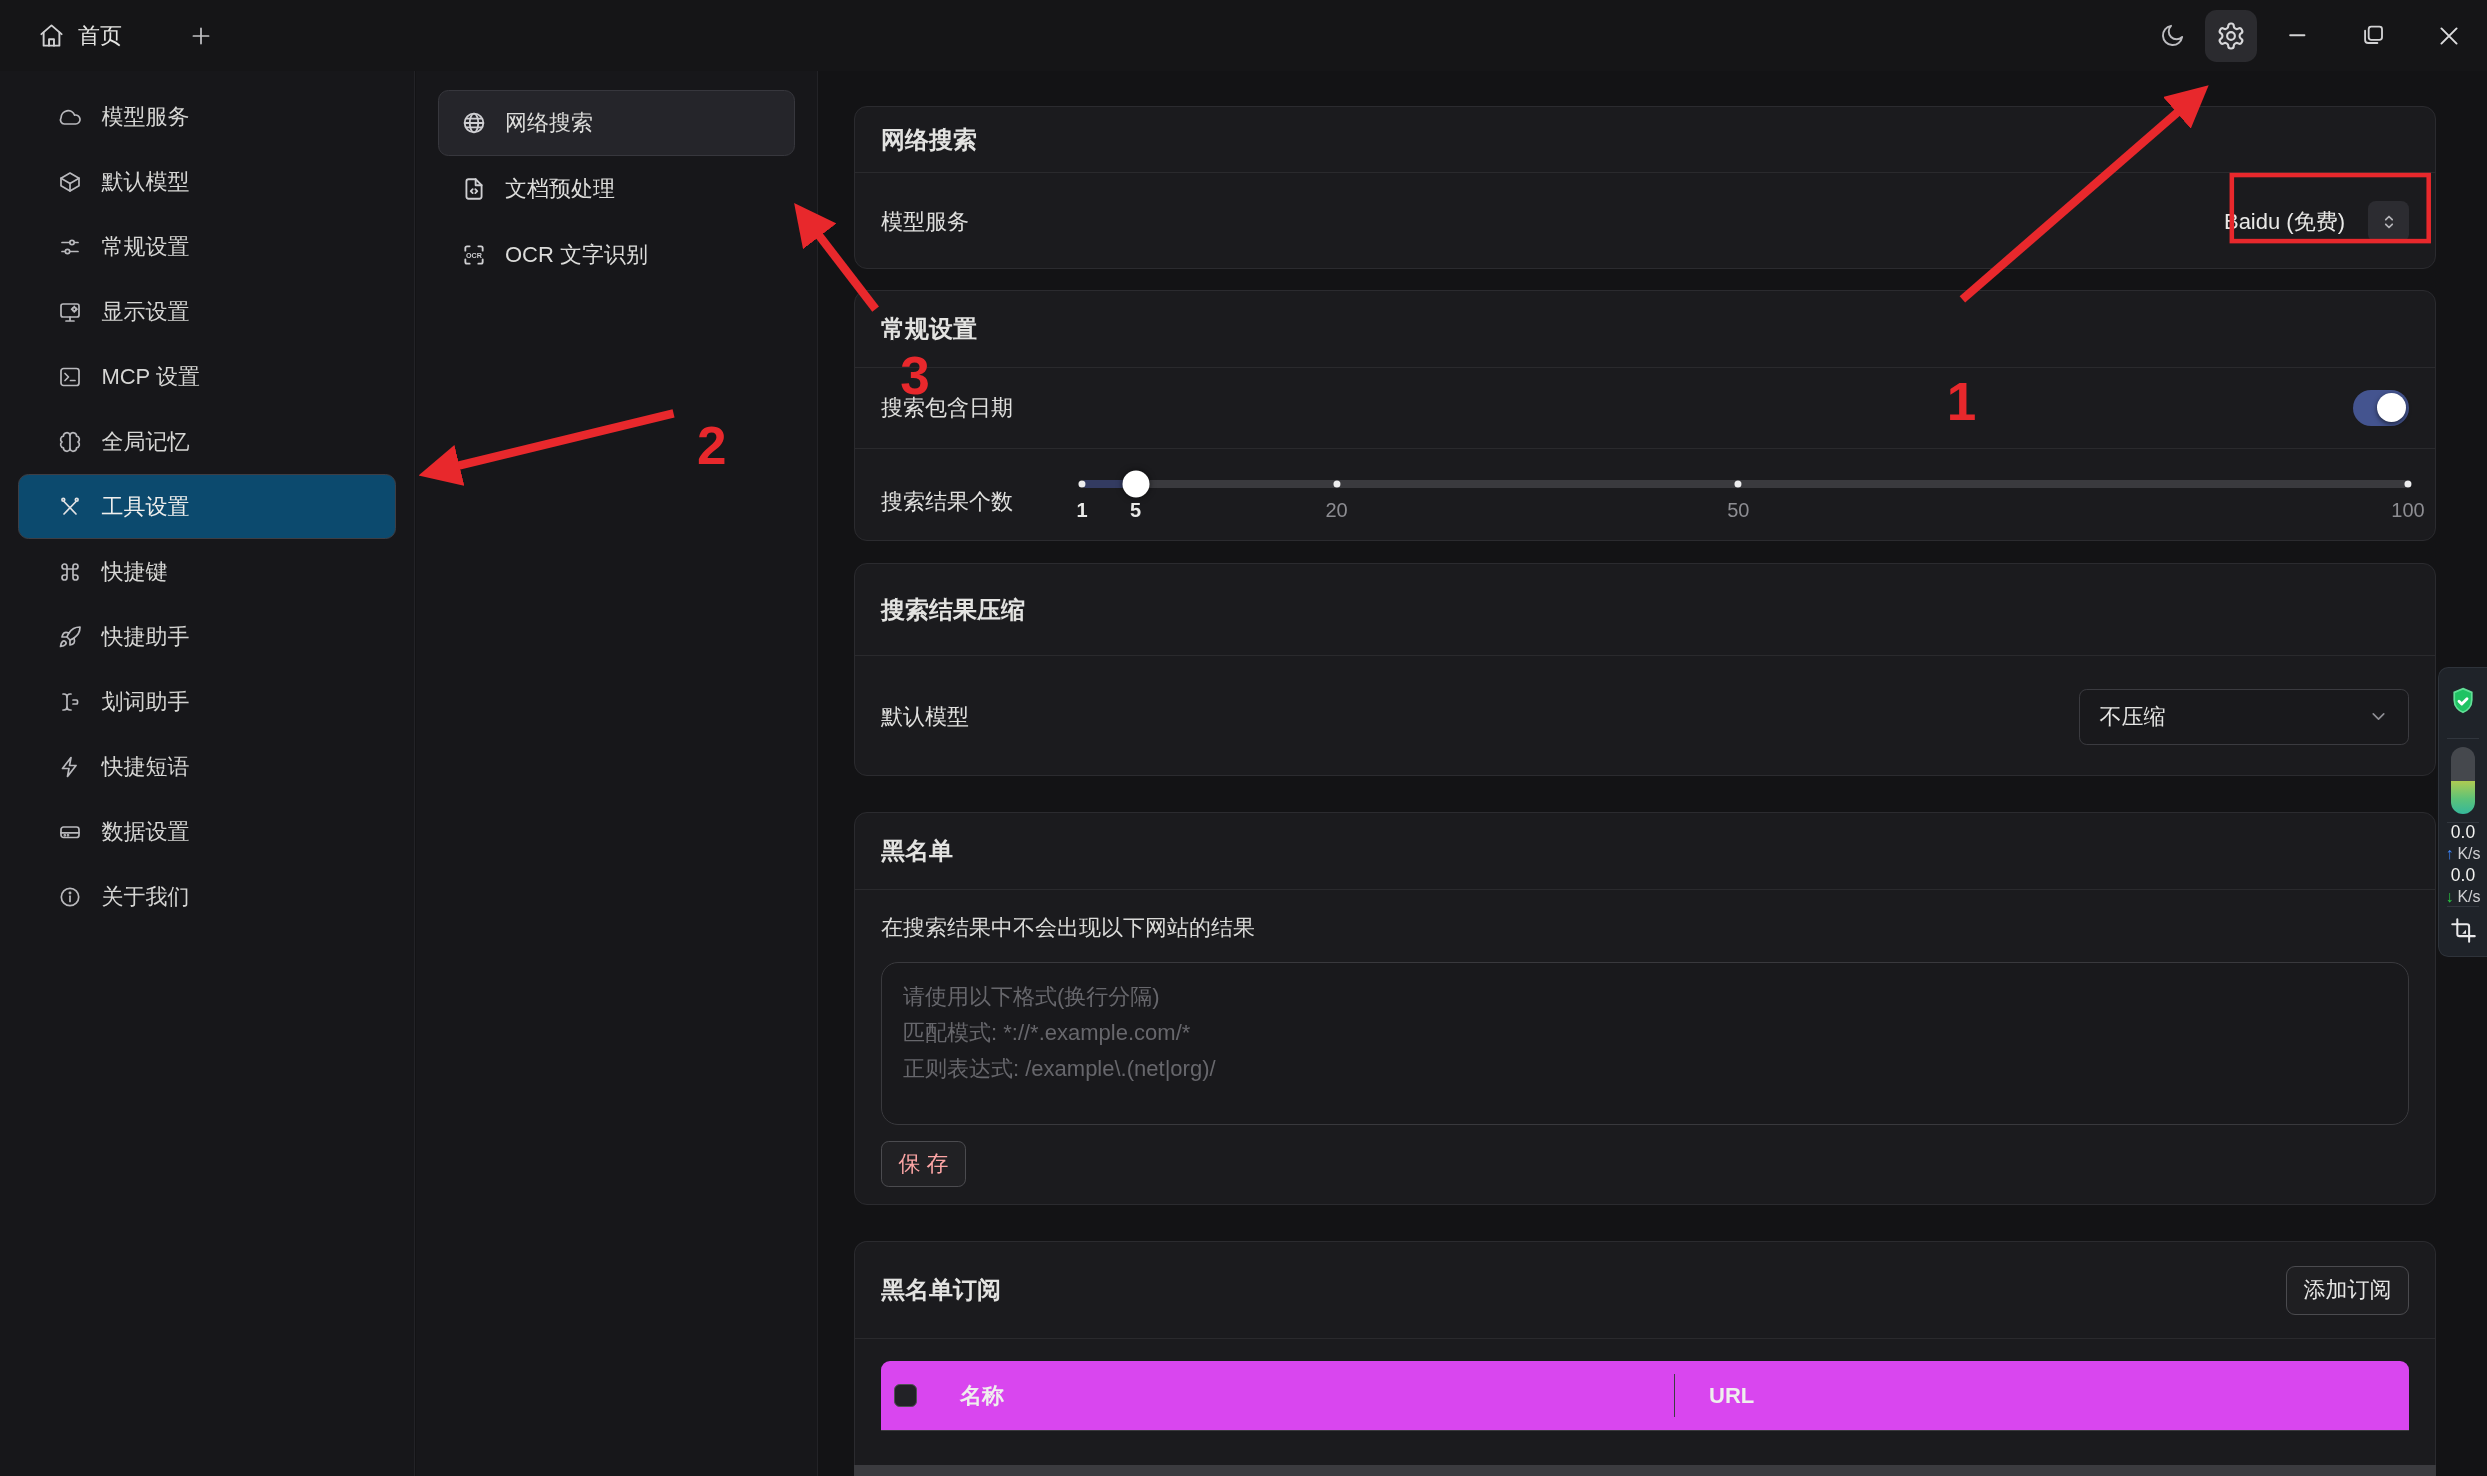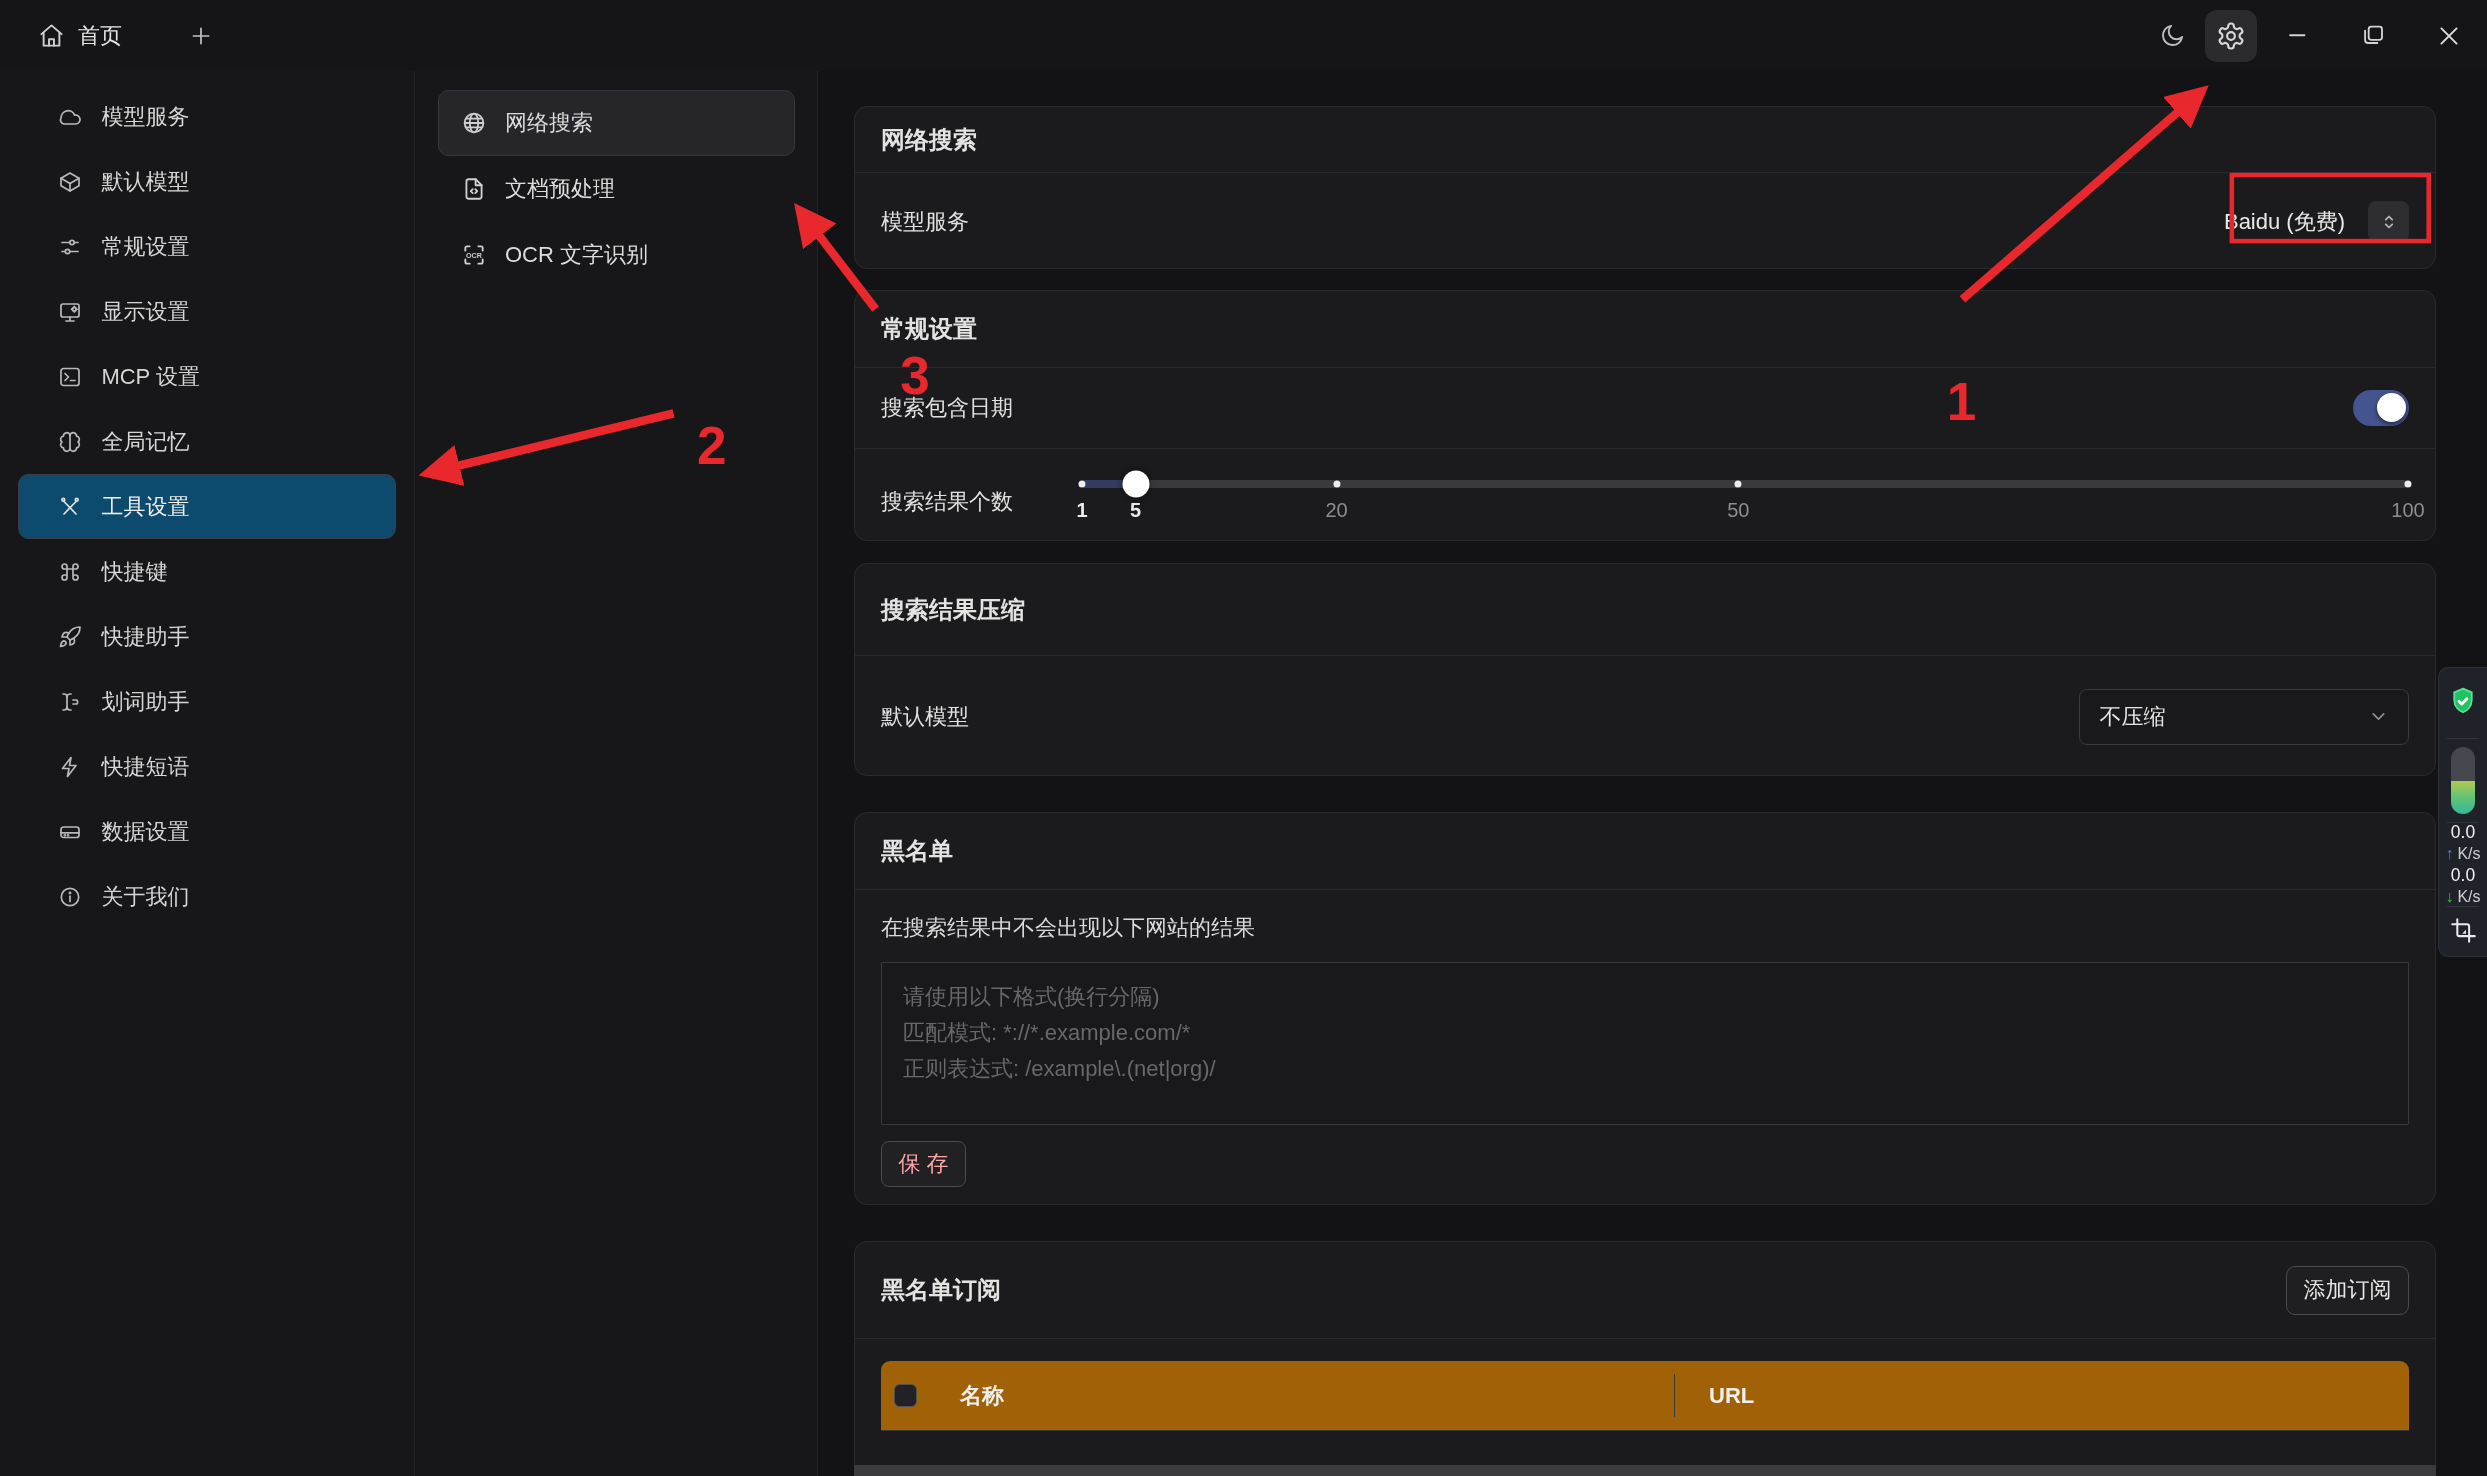--- a/index.html
+++ b/index.html
@@ -65,29 +65,29 @@
   .thumb{position:absolute;top:50%;transform:translate(-50%,-50%);width:27px;height:27px;border-radius:50%;background:#fff;box-shadow:0 0 6.5px rgba(0,0,0,.6);}
   .tick{position:absolute;top:19.4px;transform:translateX(-50%);font-size:20px;color:#8d8d92;white-space:nowrap;}
   .tick.lit{color:#eaeae8;font-weight:600;}
 
   .select{width:330px;height:56px;border:1px solid #3b3b40;border-radius:7.8px;background:#19191c;
           display:flex;align-items:center;justify-content:space-between;padding:0 19.4px;box-sizing:border-box;font-size:22px;color:#e6e6e4;}
   .select svg{width:21px;height:21px;color:#8f8f95}
 
   .desc{padding:0 26px;margin-top:23px;font-size:22px;color:#dadad8;}
   .bl-textarea{display:block;margin:19.4px 26px 0;width:calc(100% - 52px);height:163px;background:#19191c;
-       border:1px solid #39393d;border-radius:1px;box-sizing:border-box;padding:15.5px 21px;font-size:22px;line-height:36px;
+       border:1px solid #39393d;border-radius:17px;box-sizing:border-box;padding:15.5px 21px;font-size:22px;line-height:36px;
        color:#7dd3fc;resize:none;font-family:inherit;outline:none;}
   .bl-textarea::placeholder{color:#67676c;opacity:1;}
   .save-btn{margin:15.5px 26px 0;width:85px;height:46px;border-radius:7.8px;border:1.3px solid #4b4b4f;background:#212124;
        color:#fca5a5;font-size:22px;display:flex;align-items:center;justify-content:center;box-sizing:border-box;}
 
   .add-btn{width:123px;height:49px;border-radius:9px;border:1.3px solid #4b4b4f;background:#1f1f22;color:#e6e6e4;
        font-size:22px;font-weight:400;display:flex;align-items:center;justify-content:center;box-sizing:border-box;}
-  .table-h{margin:22px 26px 0;height:70px;background:#a16207;border-radius:9px 9px 0 0;display:flex;align-items:center;
+  .table-h{margin:22px 26px 0;height:70px;background:#d946ef;border-radius:9px 9px 0 0;display:flex;align-items:center;
        font-size:22px;font-weight:700;color:#efefed;border-bottom:0.6px solid #3a3a3d;box-sizing:border-box;position:relative;}
   .cb{width:23px;height:23px;border-radius:5.8px;border:1.3px solid #505055;background:#222226;margin-left:13px;box-sizing:border-box;}
   .th-name{margin-left:43px;}
   .th-div{position:absolute;left:793px;top:13px;bottom:13px;width:1.3px;background:#3d3d41;}
   .th-url{position:absolute;left:828px;}
   .bottom-strip{position:absolute;left:36px;top:1394px;width:1582px;height:11.7px;background:#3b3b3f;}
 
   
   .widgets{position:absolute;left:2438px;top:667px;width:49px;height:290px;background:#1f2329;border:0.6px solid #2e333a;border-right:none;
        border-radius:10.4px 0 0 10.4px;box-sizing:border-box;display:flex;flex-direction:column;align-items:center;z-index:5;text-align:center;}

